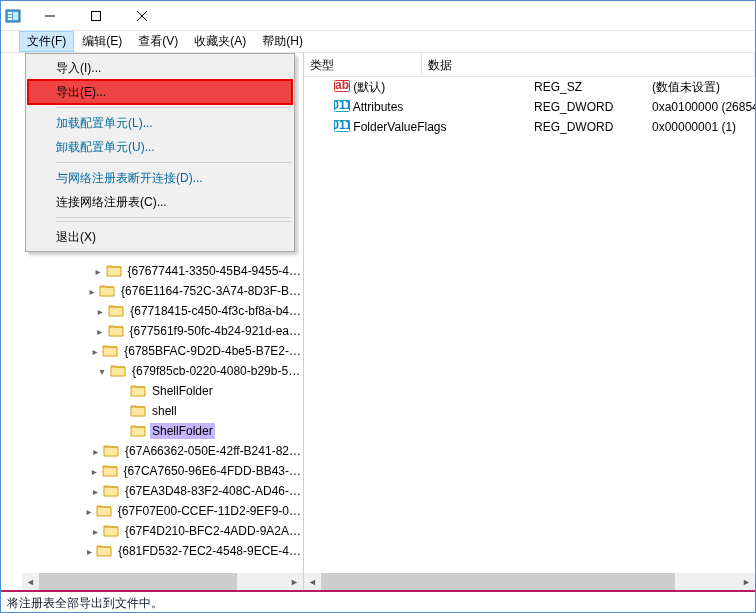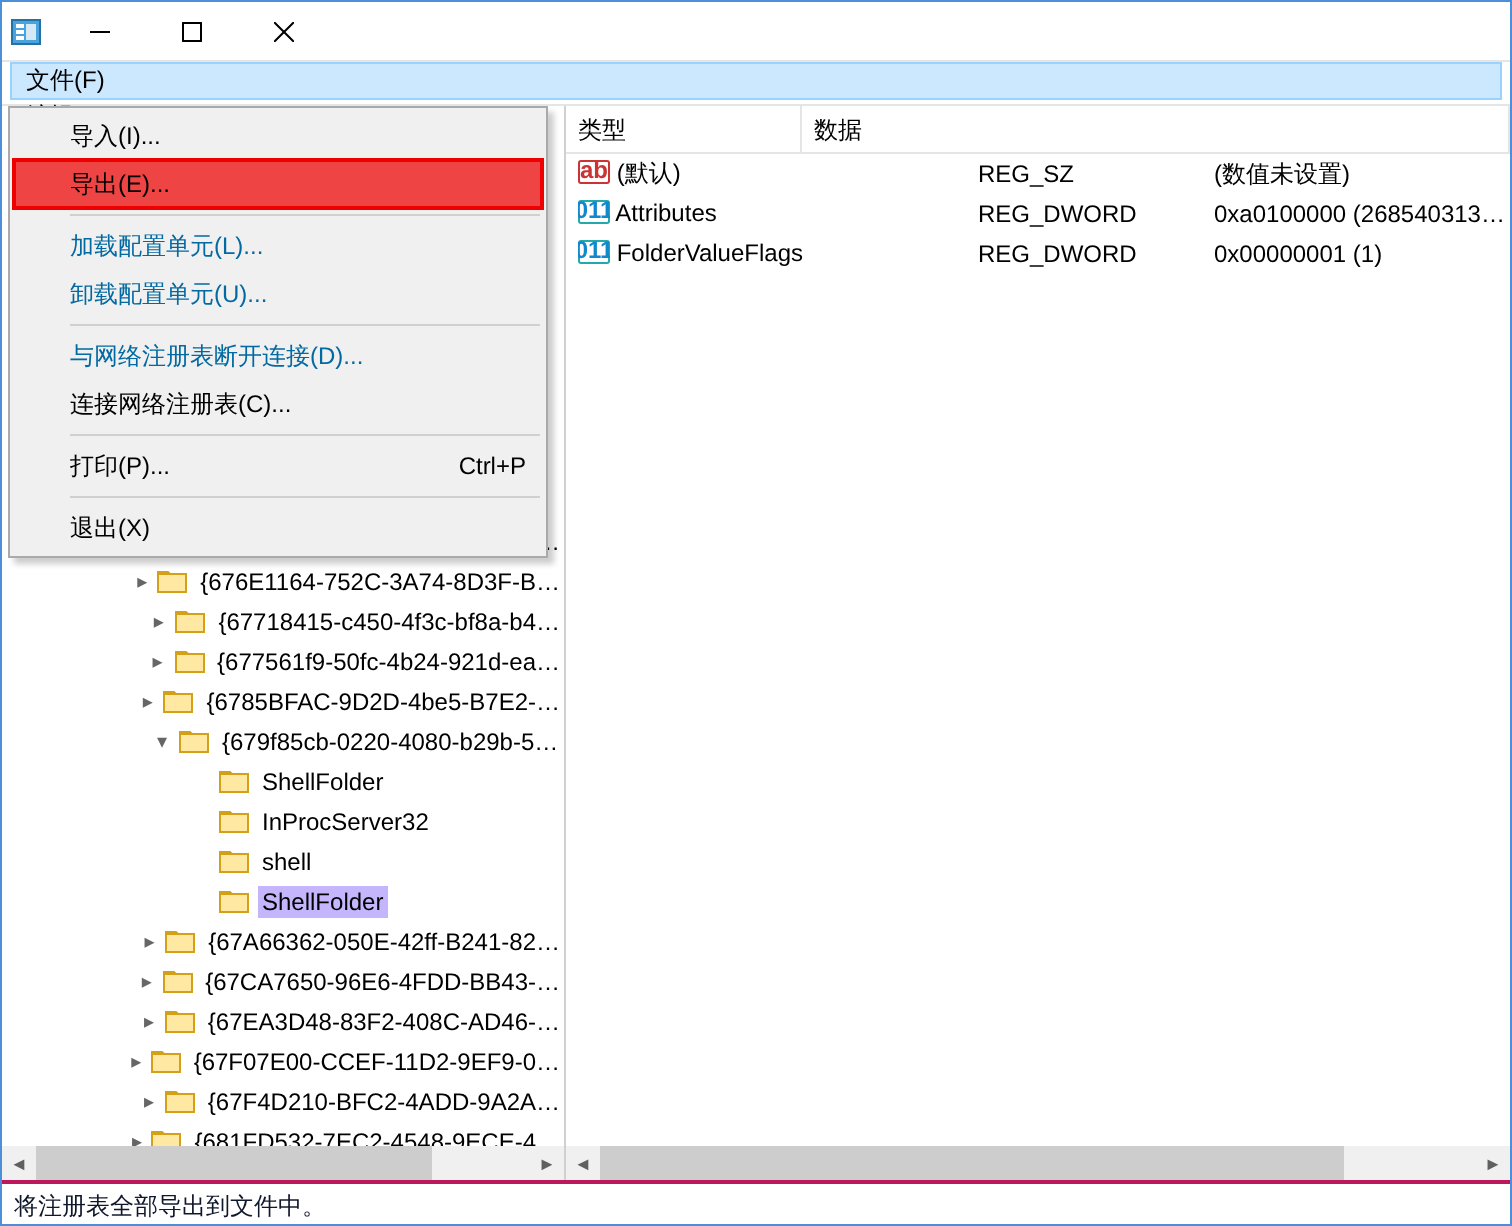--- a/index.html
+++ b/index.html
@@ -2,42 +2,42 @@
 <html><head>
 <meta charset="utf-8">
 <style>
 * { margin: 0; padding: 0; box-sizing: border-box; font-family: "Microsoft YaHei", "Segoe UI", sans-serif; font-size: 12px; }
 body { background: #fff; width: 756px; height: 613px; border: 1px solid #4a8fd8; overflow: hidden; }
 .titlebar { height: 30px; background: #fff; display: flex; align-items: center; padding: 0 4px; border-bottom: 1px solid #e5e5e5; }
 .titlebar .app-icon { width: 16px; height: 16px; margin-right: 6px; }
 .titlebar .title { flex: 1; color: #000; }
 .win-controls { display: flex; }
 .win-controls div { width: 46px; height: 30px; display: flex; align-items: center; justify-content: center; }
-.menubar { height: 22px; display: flex; padding: 0 4px; border-bottom: 1px solid #e5e5e5; align-items: stretch; flex-direction: column; }
+.menubar { height: 22px; display: flex; padding: 0 18px; border-bottom: 1px solid #e5e5e5; align-items: stretch; }
 .menubar .menu-item { padding: 0 8px; display: flex; align-items: center; cursor: default; }
 .menubar .menu-item.active { background: #cce8ff; border: 1px solid #99d1ff; padding: 0 7px; }
-.content { display: flex; height: 537px; }
+.content { display: flex; height: 537px; padding-left: 21px; }
 .tree-panel { width: 282px; border-right: 1px solid #d0d0d0; position: relative; overflow: hidden; }
 .dropdown-menu { position: absolute; top: 0; left: 3px; width: 270px; background: #f0f0f0; border: 1px solid #aaa; box-shadow: 3px 3px 3px rgba(0,0,0,0.2); z-index: 100; padding: 2px; }
 .dropdown-menu .mi { height: 24px; display: flex; align-items: center; padding-left: 28px; padding-right: 8px; position: relative; }
 .dropdown-menu .mi .shortcut { margin-left: auto; }
 .dropdown-menu .mi.highlighted { background: #ef4444; outline: 2px solid #e00; outline-offset: -1px; }
 .dropdown-menu .mi.disabled { color: #0369a1; }
 .dropdown-menu .sep { height: 1px; background: #d0d0d0; margin: 3px 1px 3px 28px; }
 .tree { position: absolute; top: 208px; left: 0; right: 0; bottom: 17px; overflow: hidden; white-space: nowrap; }
 .tree-row { height: 20px; display: flex; align-items: center; }
 .tree-row .indent { display: inline-block; }
 .tree-row .twisty { width: 16px; height: 16px; display: inline-flex; align-items: center; justify-content: center; color: #666; font-size: 10px; }
 .tree-row .folder-icon { width: 16px; height: 16px; margin-right: 4px; }
 .tree-row .label { padding: 1px 2px; }
 .tree-row.selected .label { background: #c4b5fd; }
 .list-panel { flex: 1; overflow: hidden; position: relative; }
 .list-header { height: 24px; display: flex; border-bottom: 1px solid #e5e5e5; }
 .list-header .col { padding: 4px 6px; border-right: 1px solid #e5e5e5; }
-.list-body .row { height: 20px; display: flex; align-items: center; }
+.list-body .row { height: 20px; display: flex; align-items: center; margin-left: 24px; }
 .list-body .cell { padding: 0 6px; overflow: hidden; white-space: nowrap; }
 .val-icon { width: 16px; height: 16px; vertical-align: middle; }
 .hscroll { position: absolute; bottom: 0; left: 0; right: 0; height: 17px; background: #f0f0f0; display: flex; }
 .hscroll .arrow { width: 17px; height: 17px; background: #f0f0f0; display: flex; align-items: center; justify-content: center; color: #606060; font-size: 9px; }
 .hscroll .track { flex: 1; position: relative; }
 .hscroll .thumb { position: absolute; top: 0; height: 17px; background: #cdcdcd; }
 .statusbar { height: 22px; border-top: 2px solid #be185d; padding: 3px 6px; color: #0f172a; }
 .col-name { width: 200px; }
 .col-type { width: 118px; }
 .col-data { flex: 1; }
@@ -102,24 +102,20 @@
           <span>卸载配置单元(U)...</span>
         </div>
       <div class="sep"></div>
       <div class="mi disabled">
           <span>与网络注册表断开连接(D)...</span>
         </div>
       <div class="mi">
           <span>连接网络注册表(C)...</span>
         </div>
       <div class="sep"></div>
-      <div class="mi">
-          <span>打印(P)...</span>
-          <span class="shortcut">Ctrl+P</span>
-        </div>
       <div class="sep"></div>
       <div class="mi">
           <span>退出(X)</span>
         </div>
     </div>
 
     <div class="tree" id="tree">
         <div class="tree-row">
           <span class="indent" style="width:72px"></span>
           <span class="twisty">▸</span>
@@ -175,29 +171,20 @@
           <span class="label">{679f85cb-0220-4080-b29b-5…</span>
         </div>
         <div class="tree-row">
           <span class="indent" style="width:92px"></span>
           <span class="twisty"></span>
           <span class="folder-icon"><svg viewBox="0 0 16 16" width="16" height="16">
               <path d="M1 3 h5 l1 1 h8 v9 h-14 z" fill="#ffe9a2" stroke="#d4a017"></path>
               <path d="M1 4 h14" stroke="#d4a017"></path>
             </svg></span>
           <span class="label">ShellFolder</span>
-        </div>
-        <div class="tree-row">
-          <span class="indent" style="width:92px"></span>
-          <span class="twisty"></span>
-          <span class="folder-icon"><svg viewBox="0 0 16 16" width="16" height="16">
-              <path d="M1 3 h5 l1 1 h8 v9 h-14 z" fill="#ffe9a2" stroke="#d4a017"></path>
-              <path d="M1 4 h14" stroke="#d4a017"></path>
-            </svg></span>
-          <span class="label">InProcServer32</span>
         </div>
         <div class="tree-row">
           <span class="indent" style="width:92px"></span>
           <span class="twisty"></span>
           <span class="folder-icon"><svg viewBox="0 0 16 16" width="16" height="16">
               <path d="M1 3 h5 l1 1 h8 v9 h-14 z" fill="#ffe9a2" stroke="#d4a017"></path>
               <path d="M1 4 h14" stroke="#d4a017"></path>
             </svg></span>
           <span class="label">shell</span>
         </div>

